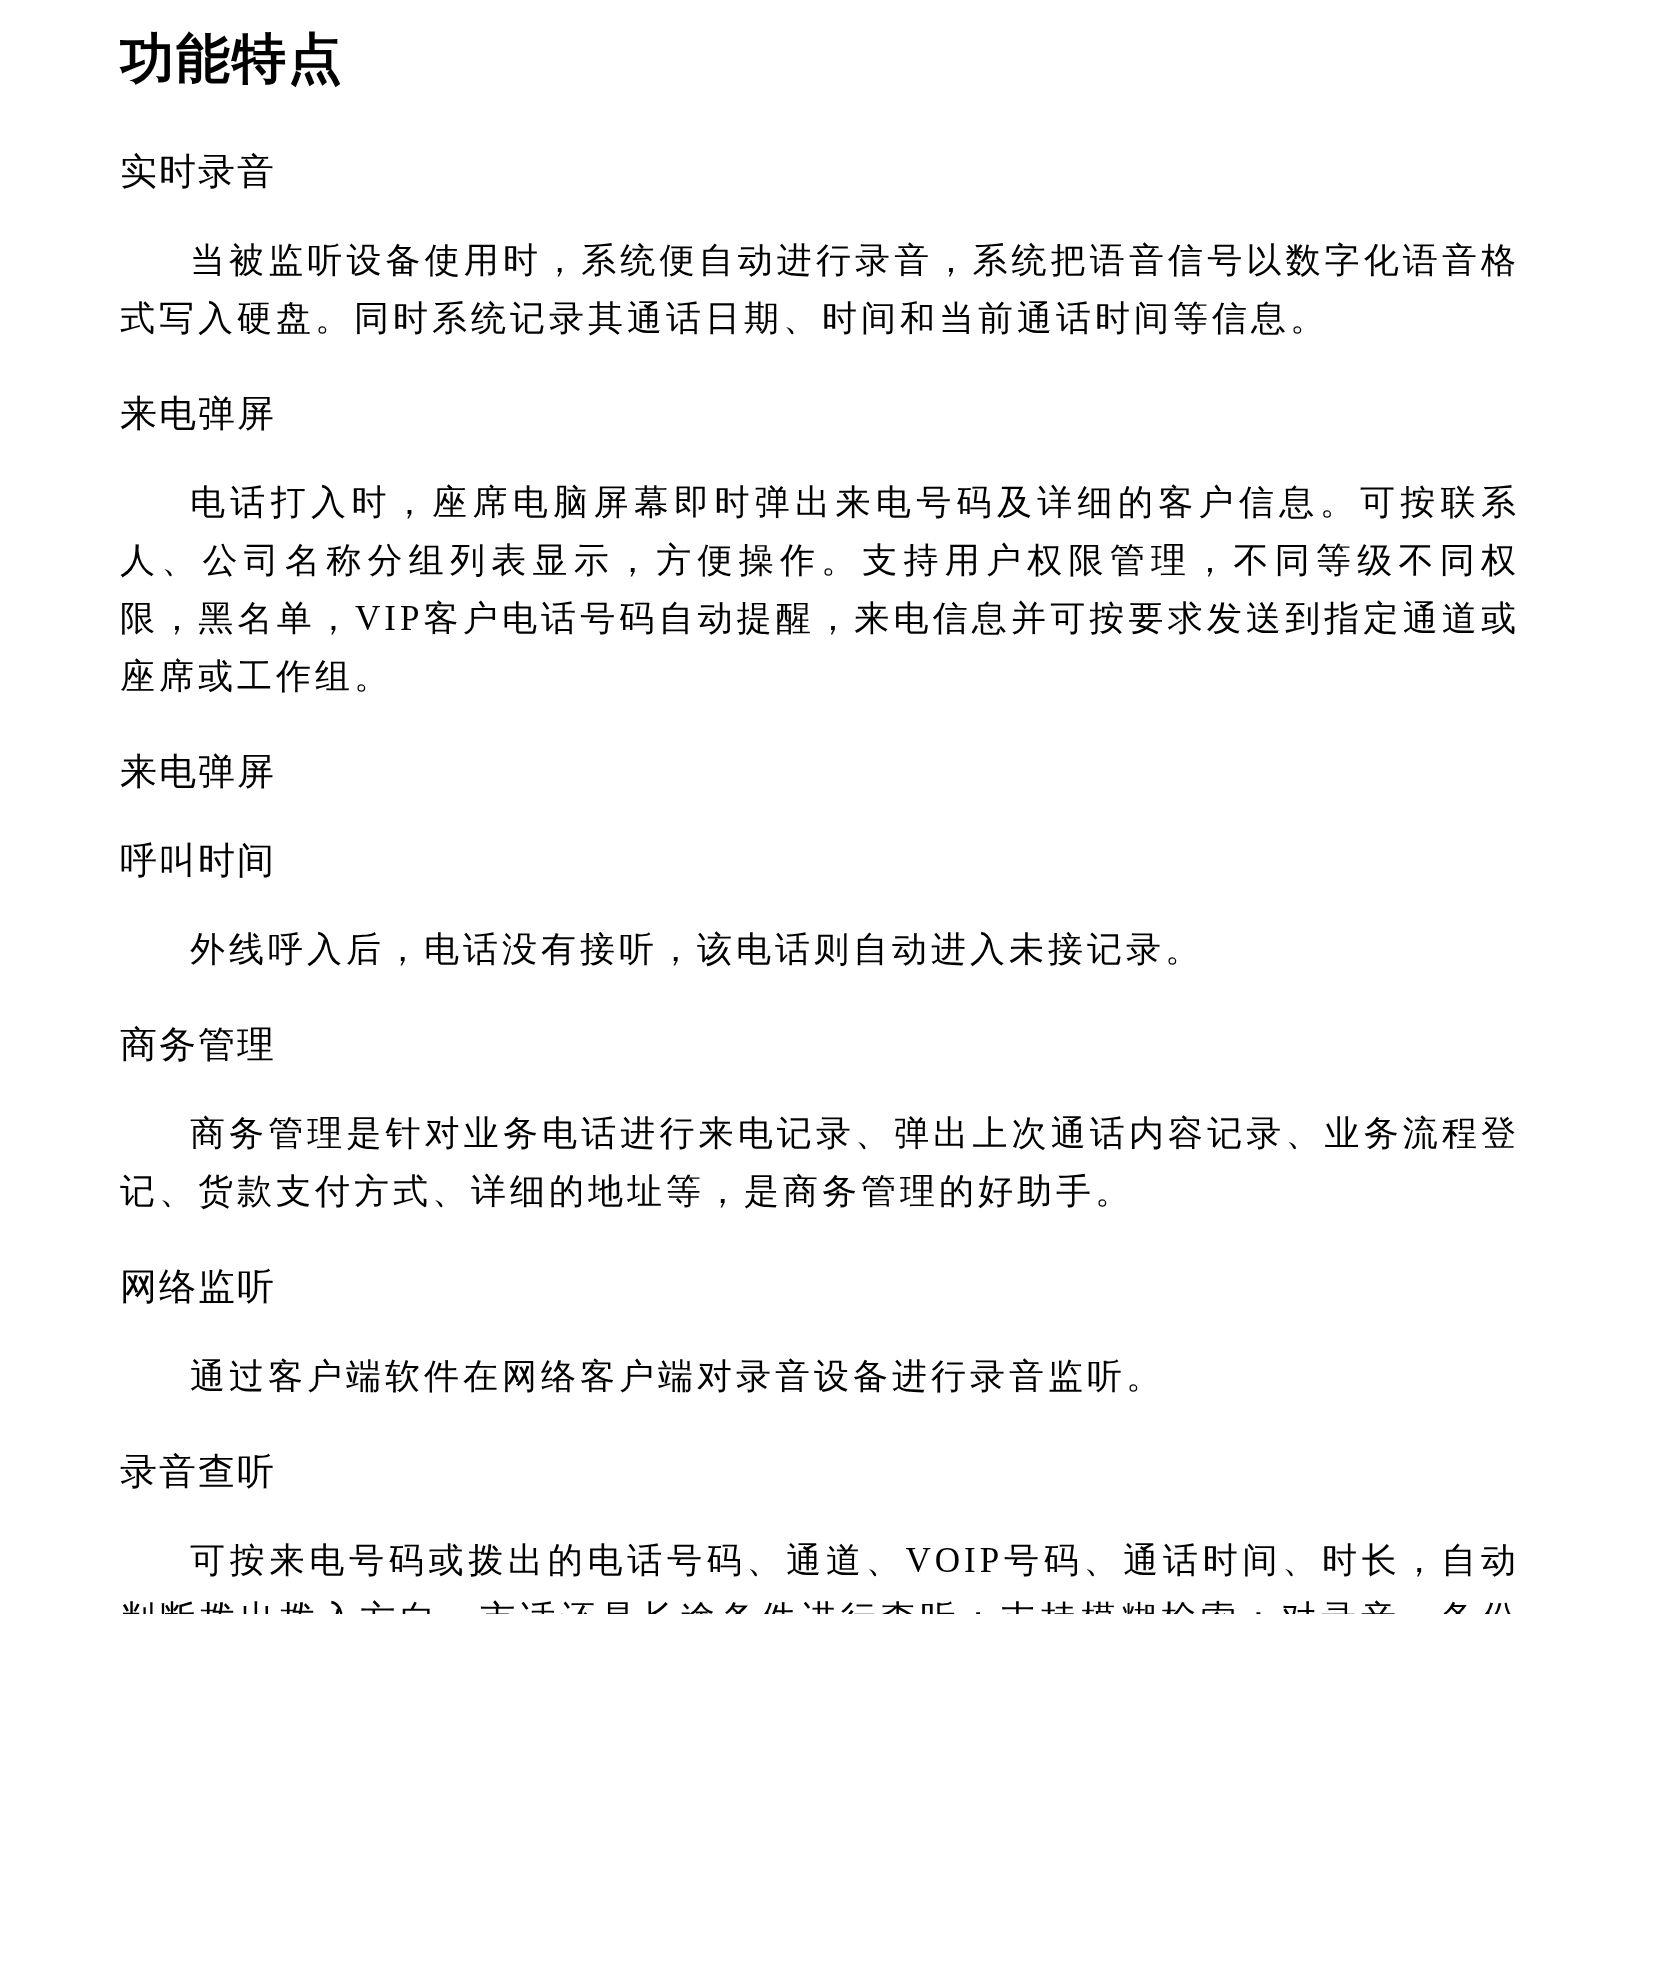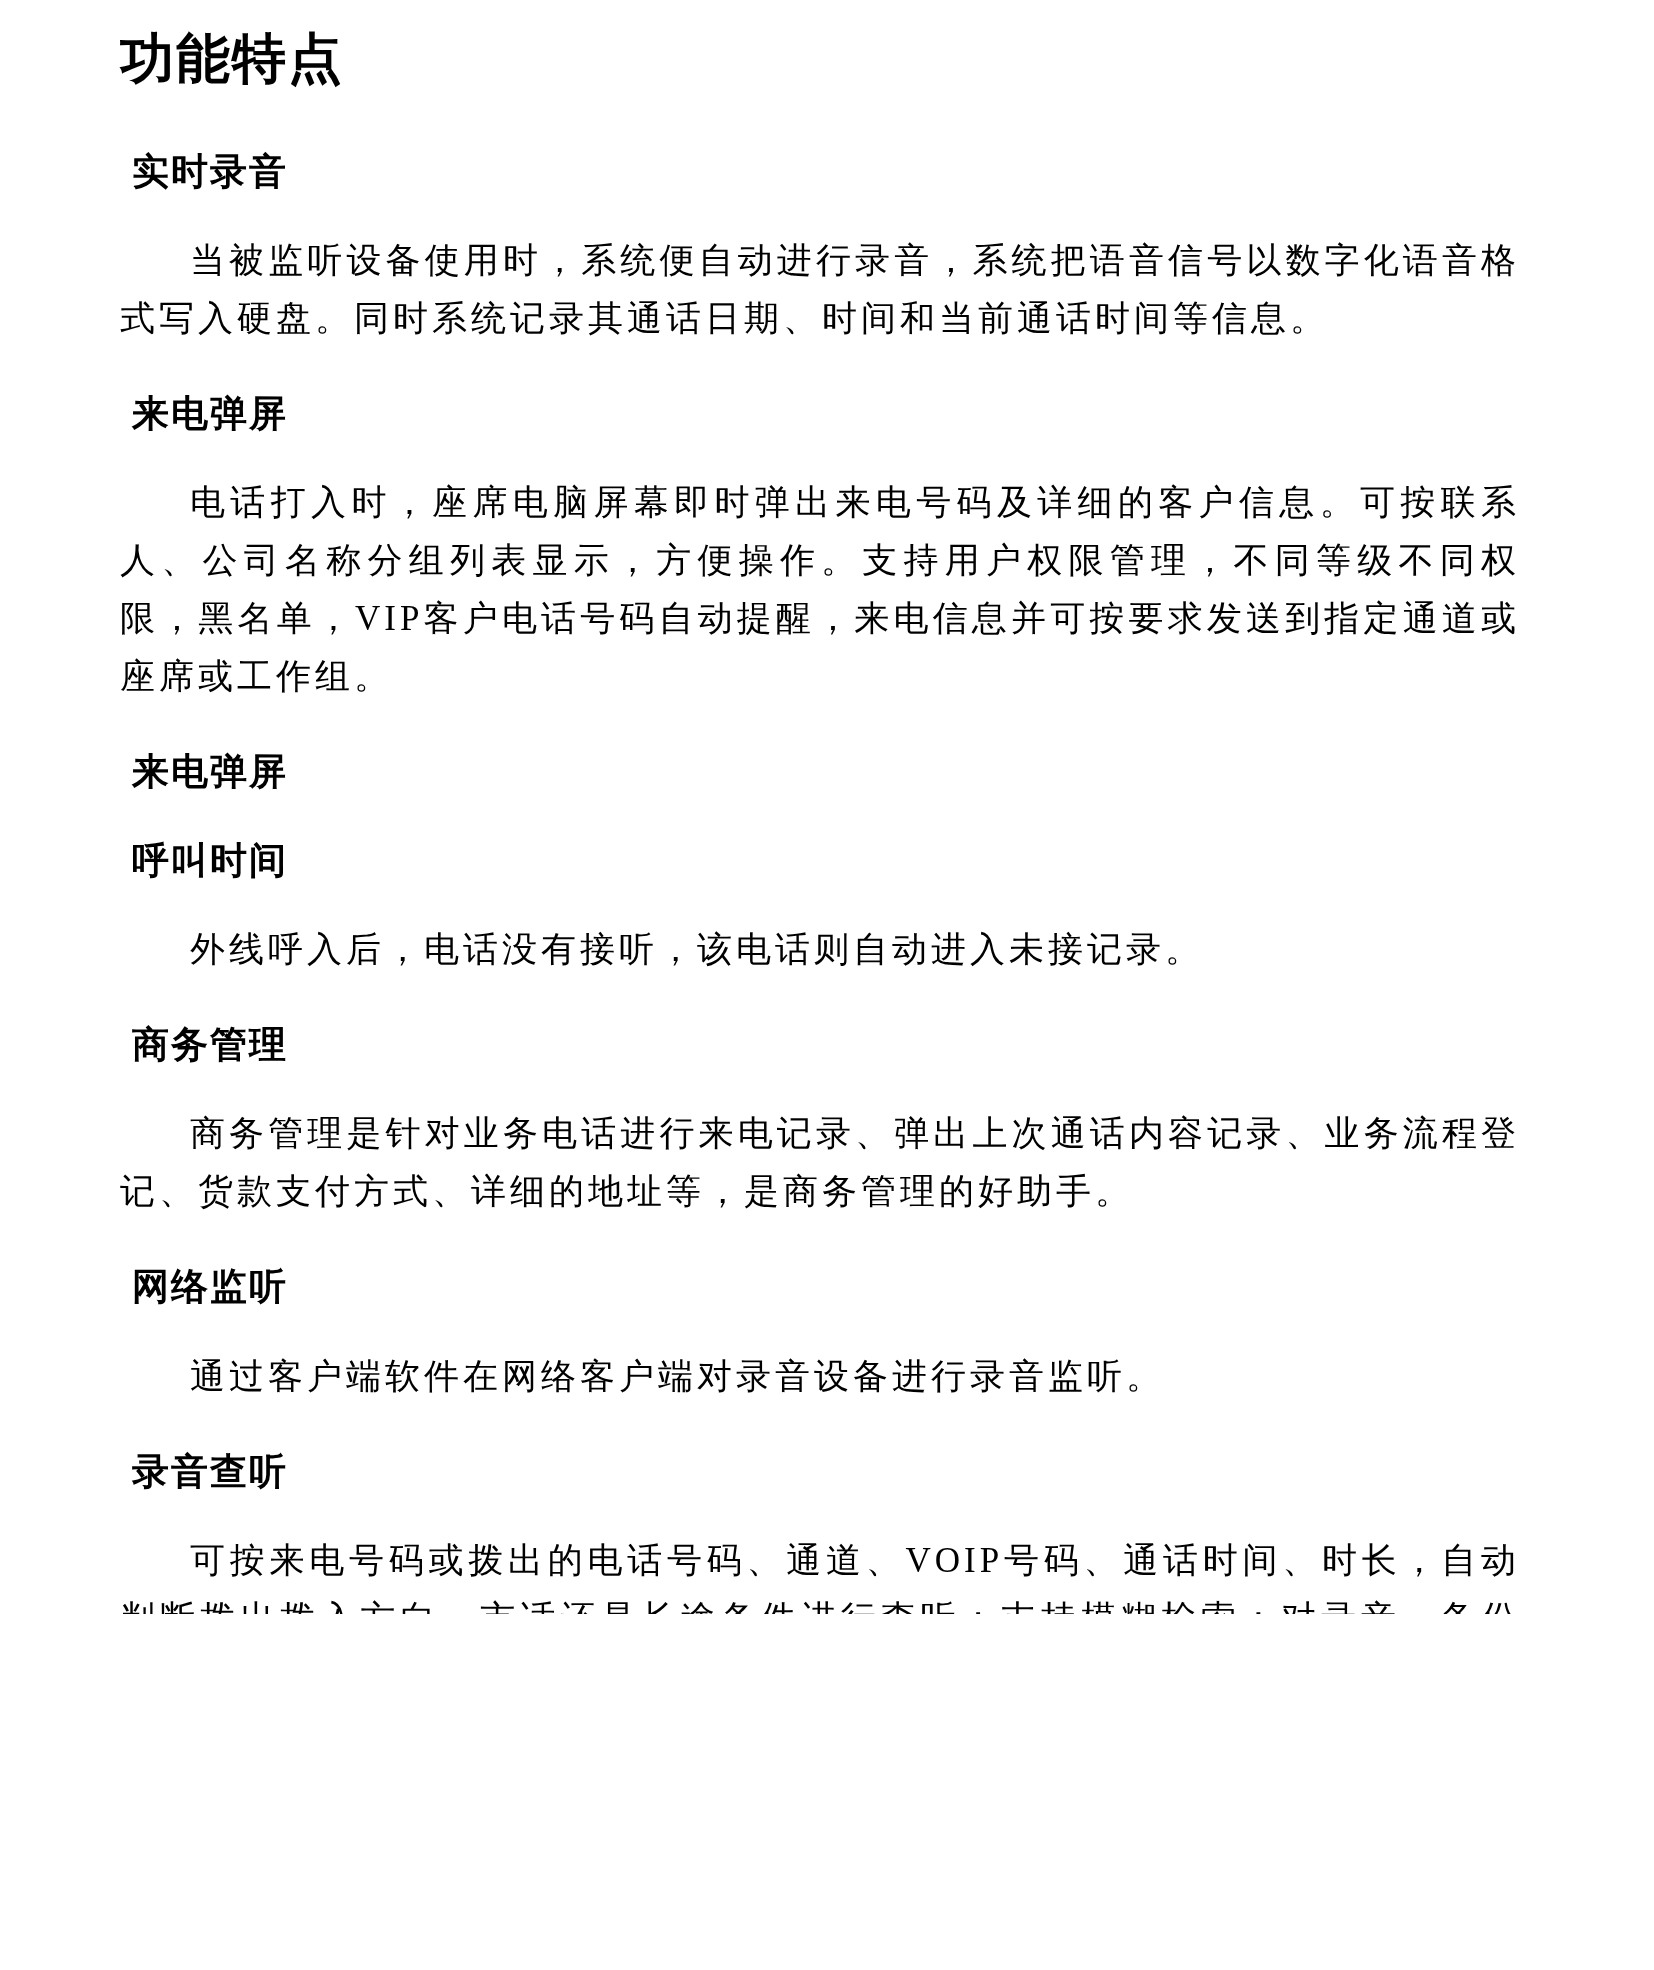--- a/index.html
+++ b/index.html
@@ -20,24 +20,24 @@
   }
   .doc-title {
     font-size: 54px;
     font-weight: bold;
     line-height: 1.25;
     letter-spacing: 2px;
     margin: 0 0 56px 0;
   }
   .section h2 {
     font-size: 37px;
-    font-weight: bold;
+    font-weight: normal;
     line-height: 1.2;
     letter-spacing: 2px;
-    margin: 44px 0 38px 12px;
+    margin: 44px 0 38px 0;
   }
   .section p {
     font-size: 35px;
     line-height: 58px;
     letter-spacing: 4px;
     margin: 0;
     text-align: justify;
     text-indent: 2em;
   }
 </style>

